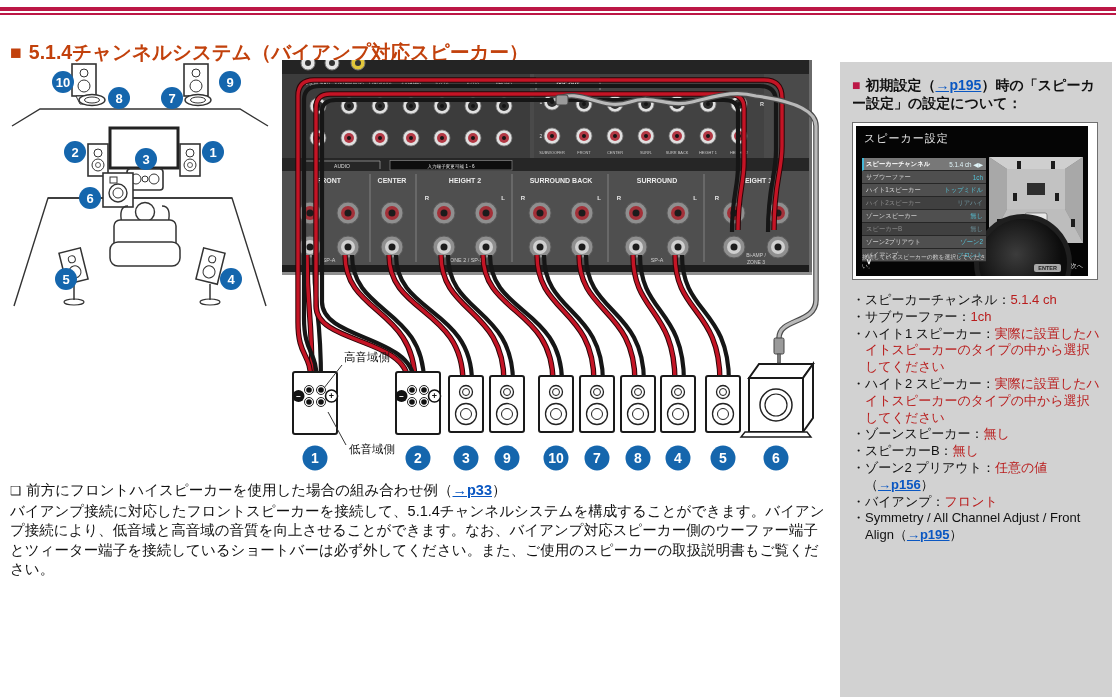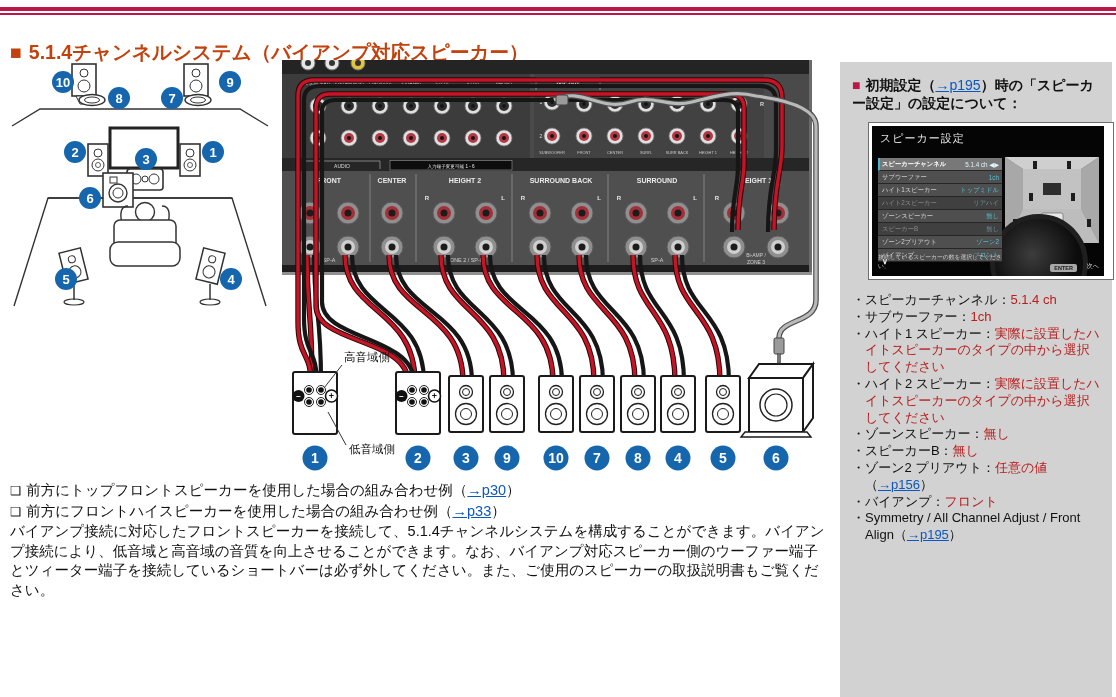--- a/index.html
+++ b/index.html
@@ -10,23 +10,23 @@
   .rule1{position:absolute;left:0;top:7px;width:1116px;height:4px;background:#bc1746;}
   .rule2{position:absolute;left:0;top:13px;width:1116px;height:2px;background:#bc1746;}
   .page-title{position:absolute;left:10px;top:26px;font-size:19.5px;font-weight:bold;color:#c2410c;white-space:nowrap;}
   .page-title .sq{margin-right:7px;}
   #roomWrap{position:absolute;left:10px;top:56px;width:262px;height:256px;}
   #wireWrap{position:absolute;left:282px;top:60px;width:550px;height:420px;}
   
   .sidebar{position:absolute;left:840px;top:62px;width:272px;height:635px;background:#d2d2d2;box-sizing:border-box;padding:14px 10px 10px 12px;}
   .sb-head{font-size:14px;font-weight:bold;line-height:18px;color:#111;}
   .sb-head .sq{color:#bc1746;margin-right:5px;}
-  a.plink{color:#0a57c2;font-weight:normal;text-decoration:underline;cursor:pointer;}
+  a.plink{color:#0a57c2;font-weight:bold;text-decoration:underline;cursor:pointer;}
   
-  .osd-frame{margin-top:10px;width:238px;background:#fff;border:1px solid #6f6f6f;padding:3px;margin-left:16px;}
+  .osd-frame{margin-top:10px;width:238px;background:#fff;border:1px solid #6f6f6f;padding:3px;}
   .osd{position:relative;width:232px;height:150px;background:#050505;overflow:hidden;}
   .osd-title{position:absolute;top:5px;left:8px;font-size:11px;color:#e8e8e8;letter-spacing:1px;}
   .osd-list{position:absolute;top:32px;left:6px;width:124px;}
   .osd-row{height:12px;display:flex;justify-content:space-between;align-items:center;
     padding:0 3px 0 4px;background:#4f4f4f;border-bottom:1px solid #262626;font-size:6.3px;}
   .osd-row .lab{color:#d8d8d8;}
   .osd-row .val{color:#55c3d8;white-space:nowrap;}
   .osd-row.sel{background:#787878;border-left:2px solid #45b8d8;padding-left:2px;}
   .osd-row.sel .lab{color:#fff;font-weight:bold;}
   .osd-row.sel .val{color:#dff4f8;}
@@ -546,17 +546,16 @@
       <div class="sb-item"><span class="mk">・</span><span>ゾーンスピーカー：</span><span class="val">無し</span></div>
       <div class="sb-item"><span class="mk">・</span><span>スピーカーB：</span><span class="val">無し</span></div>
       <div class="sb-item"><span class="mk">・</span><span>ゾーン2 プリアウト：</span><span class="val">任意の値</span><span>（</span><a class="plink">→p156</a><span>）</span></div>
       <div class="sb-item"><span class="mk">・</span><span>バイアンプ：</span><span class="val">フロント</span></div>
       <div class="sb-item"><span class="mk">・</span><span>Symmetry / All Channel Adjust / Front Align</span><span>（</span><a class="plink">→p195</a><span>）</span></div>
     </div>
 </aside>
 
 <div class="bodytext">
   <div id="bodyList">
-      <div class="bl"><span class="mk">❑</span><span>前方にトップフロントスピーカーを使用した場合の組み合わせ例（</span><a class="plink">→p30</a><span>）</span></div>
       <div class="bl"><span class="mk">❑</span><span>前方にフロントハイスピーカーを使用した場合の組み合わせ例（</span><a class="plink">→p33</a><span>）</span></div>
     </div>
   <p>バイアンプ接続に対応したフロントスピーカーを接続して、5.1.4チャンネルシステムを構成することができます。バイアンプ接続により、低音域と高音域の音質を向上させることができます。なお、バイアンプ対応スピーカー側のウーファー端子とツィーター端子を接続しているショートバーは必ず外してください。また、ご使用のスピーカーの取扱説明書もご覧ください。</p>
 </div>
 
 </body></html>

